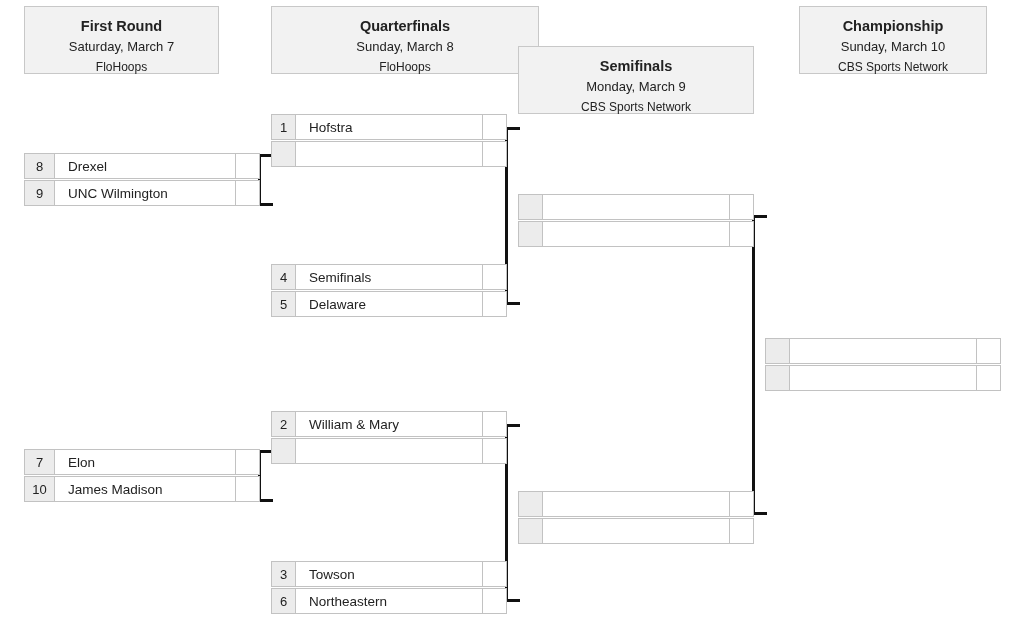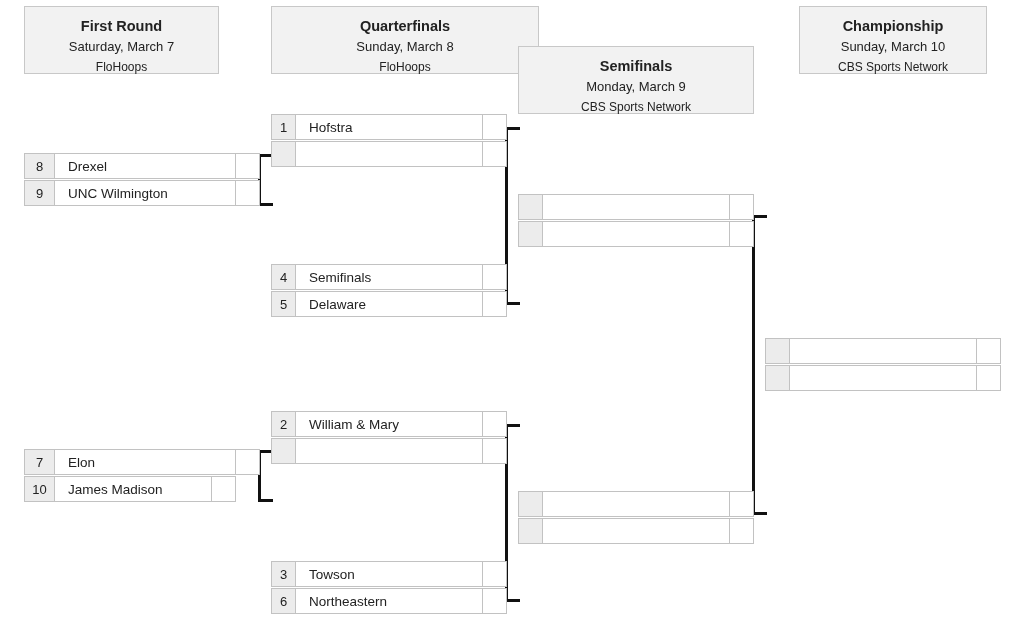--- a/index.html
+++ b/index.html
@@ -146,21 +146,21 @@
   <div class="seed wide">9</div>
   <div class="team">UNC Wilmington</div>
   <div class="score"></div>
 </div>
 
 <div class="slot" style="left:24px; top:449px; width:236px;">
   <div class="seed wide">7</div>
   <div class="team">Elon</div>
   <div class="score"></div>
 </div>
-<div class="slot" style="left:24px; top:476px; width:212px;">
+<div class="slot" style="left:24px; top:476px; width:236px;">
   <div class="seed wide">10</div>
   <div class="team">James Madison</div>
   <div class="score"></div>
 </div>
 
 <div class="slot" style="left:271px; top:114px; width:236px;">
   <div class="seed">1</div>
   <div class="team">Hofstra</div>
   <div class="score"></div>
 </div>

